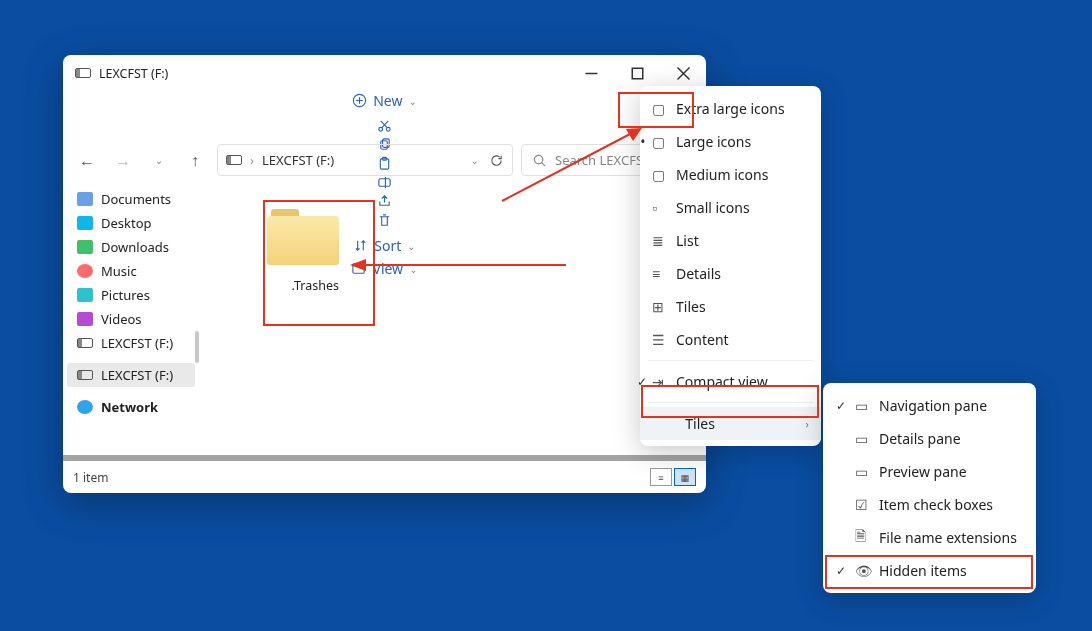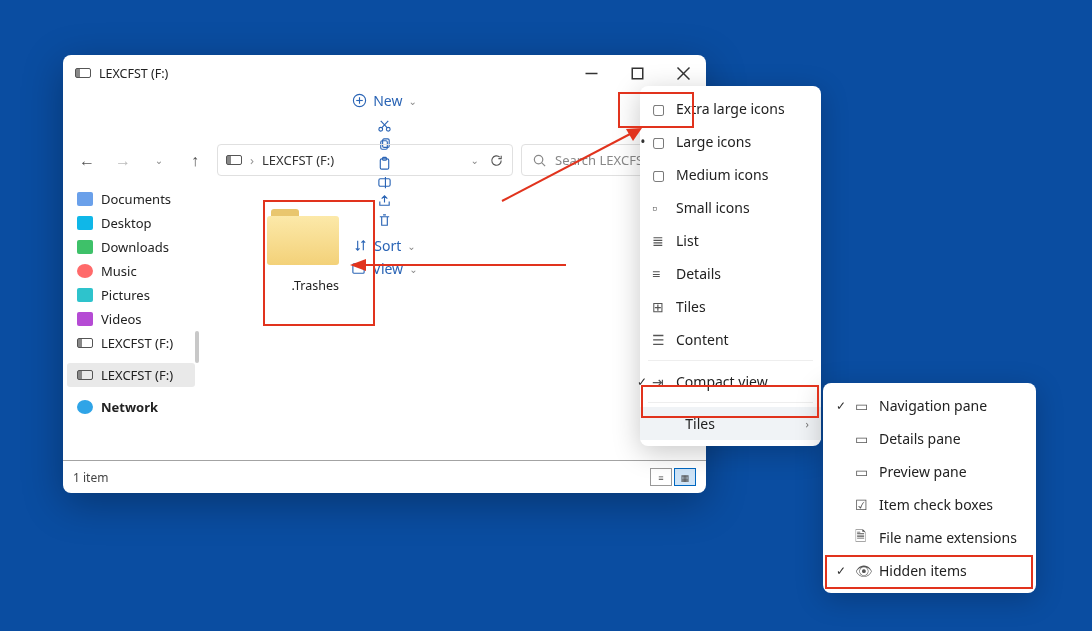--- a/index.html
+++ b/index.html
@@ -45,21 +45,21 @@
 .ico-net { background: #2fa4e7; border-radius: 50%; }
 .navscroll { position: absolute; right: 0; top: 150px; width: 4px; height: 32px; background: #c8c8c8; border-radius: 2px; }
 
 .content { flex: 1; position: relative; }
 .folder { position: absolute; left: 28px; top: 16px; width: 112px; height: 118px; display: flex; flex-direction: column; align-items: flex-end; justify-content: flex-start; padding-top: 12px; }
 .folder-ico { width: 72px; height: 56px; position: relative; }
 .folder-ico::before { content: ""; position: absolute; left: 4px; top: 0; width: 28px; height: 10px; background: #e9c66e; border-radius: 3px 3px 0 0; }
 .folder-ico::after { content: ""; position: absolute; left: 0; top: 7px; right: 0; bottom: 0; background: linear-gradient(#fce9a9,#f3d179); border-radius: 3px; }
 .folder-label { margin-top: 12px; font-size: 12.5px; color: #222; }
 
-.statusbar { height: 26px; border-top: 1px solid #a3a3a3; display: flex; align-items: center; padding: 16px 10px; font-size: 12px; color: #444; }
+.statusbar { height: 26px; border-top: 6px solid #a3a3a3; display: flex; align-items: center; padding: 16px 10px; font-size: 12px; color: #444; }
 .status-right { margin-left: auto; display: flex; gap: 2px; }
 .viewtoggle { width: 22px; height: 18px; border: 1px solid #999; display: flex; align-items: center; justify-content: center; font-size: 9px; }
 .viewtoggle.active { border-color: #0067c0; background: #cfe4f7; }
 
 
 .menu { position: absolute; left: 640px; top: 86px; width: 181px; background: #fff; border-radius: 8px; box-shadow: 0 6px 28px rgba(0,0,0,.22); padding: 6px 0; }
 .mitem { display: flex; align-items: center; height: 33px; padding-left: 36px; font-size: 14px; color: #222; position: relative; }
 .mitem:hover, .mitem.hover { background: #f0f3f6; }
 .mitem .mico { position: absolute; left: 12px; color: #555; }
 .mitem.check::before { content: "✓"; position: absolute; left: -6px; width: 16px; text-align: center; color: #333; font-size: 12px; }

